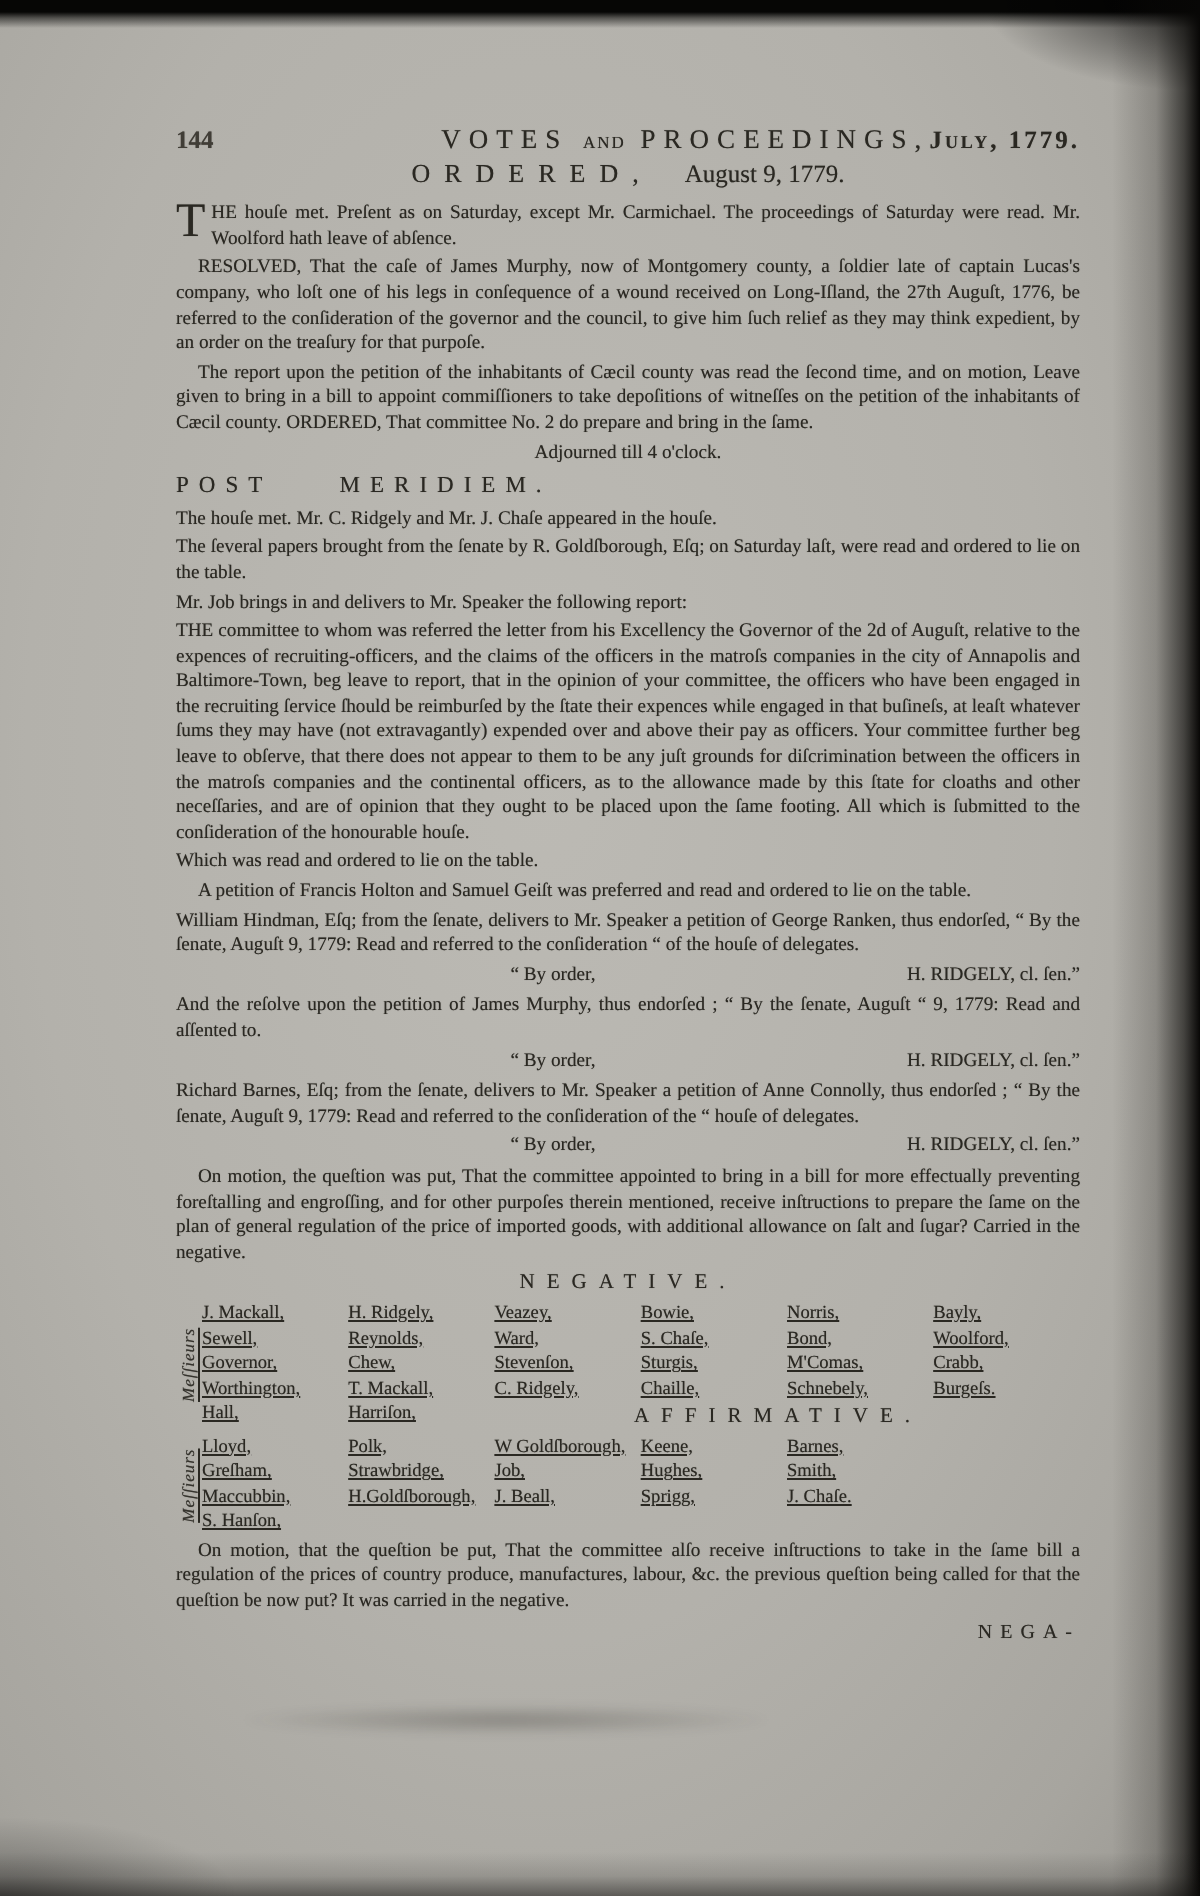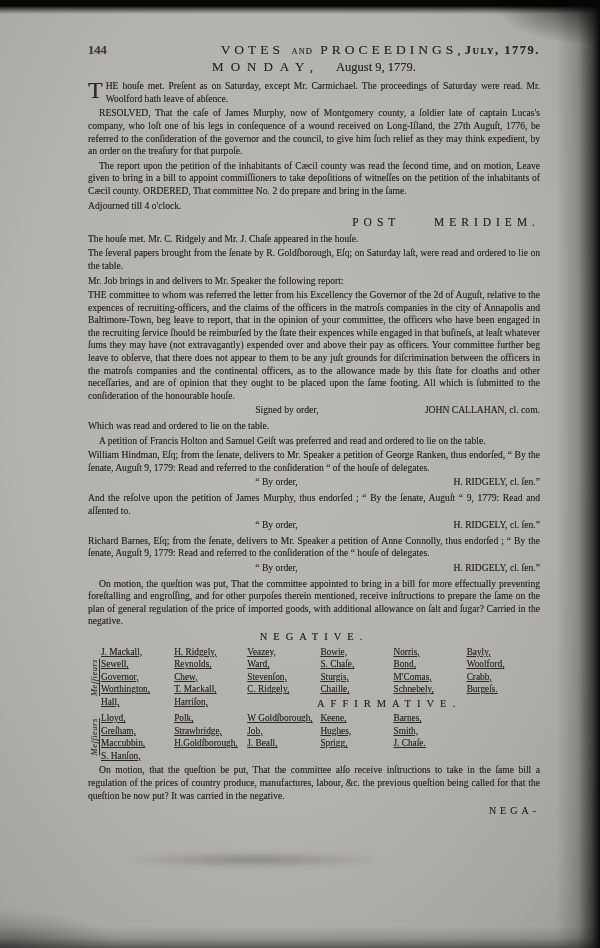--- a/index.html
+++ b/index.html
@@ -17,37 +17,37 @@
     background: linear-gradient(to right, rgba(20,18,15,0) 0%, rgba(20,18,15,.22) 50%, rgba(10,9,7,.65) 82%, #080706 100%); }
   .bottom-edge { position:absolute; left:0; right:0; bottom:0; height:22px;
     background: linear-gradient(to top, rgba(12,11,9,.5) 0%, rgba(12,11,9,.15) 45%, rgba(12,11,9,0) 100%); }
   .corner-tr { position:absolute; top:0; right:0; width:110px; height:46px;
     background: radial-gradient(ellipse at top right, rgba(0,0,0,.75), rgba(0,0,0,0) 70%); }
   .corner-bl { position:absolute; bottom:0; left:0; width:120px; height:40px;
     background: radial-gradient(ellipse at bottom left, rgba(0,0,0,.35), rgba(0,0,0,0) 70%); }
   .smudge { position:absolute; left:118px; top:852px; width:270px; height:16px;
     background: radial-gradient(ellipse, rgba(30,28,24,.26), rgba(30,28,24,0) 70%); filter:blur(2px); }
 
-  .content { position:absolute; left:88px; top:44px; width:452px; font-size:9.6px; line-height:12.6px;
+  .content { position:absolute; left:88px; top:64px; width:452px; font-size:9.6px; line-height:12.6px;
     text-shadow: 0 0 .4px rgba(42,40,34,.55); }
 
   .header-row { display:flex; align-items:baseline; margin-bottom:3px; }
   .pagenum { font-size:12.5px; font-weight:bold; color:#403d36; width:44px; }
   .jtitle { flex:1; text-align:right; font-size:13.5px; letter-spacing:4px; white-space:nowrap; }
   .jtitle .tand { font-size:8.5px; letter-spacing:1px; }
   .issue { font-size:12.5px; font-variant:small-caps; letter-spacing:1.5px;font-weight:bold; }
 
   .day-line { text-align:center; margin-bottom:6px; white-space:nowrap; }
   .day-word { font-size:13px; letter-spacing:7px; margin-right:16px; }
   .day-date { font-size:12.5px; }
 
   p.para { margin:0 0 2px; text-align:justify; }
   p.ind { text-indent:11px; }
-  .center-line { margin:2px 0 3px; }
-  .pm-line { text-align:right; letter-spacing:5px; word-spacing:26px; font-size:11.5px; margin:4px 0 4px; }
+  .center-line { text-align:center; margin:2px 0 3px; }
+  .pm-line { text-align:left; letter-spacing:5px; word-spacing:26px; font-size:11.5px; margin:4px 0 4px; }
   .dropcap { float:left; font-size:24px; line-height:19px; padding-right:3px; margin-top:1px; }
 
   .sigrow { display:flex; margin:1px 0 3px; }
   .sigrow .lbl { margin-left:37%; }
   .sigrow .nm { margin-left:auto; }
 
   .vote-heading { text-align:center; letter-spacing:6px; font-size:10.5px; margin:3px 0 2px; }
   .vote-heading.affirm { margin:-13px 0 2px 150px; width:calc(100% - 150px); }
 
   .vote-table { display:flex; margin:0 0 2px;text-decoration:underline; }
@@ -67,45 +67,41 @@
 
     <div class="content">
 
       <div class="header-row">
         <span class="pagenum">144</span>
         <span class="jtitle"><span>VOTES</span> <span class="tand">AND</span> <span>PROCEEDINGS,</span></span>
         <span class="issue">July, 1779.</span>
       </div>
 
       <div class="day-line">
-        <span class="day-word">MONDAY,</span><span class="day-date">August 9, 1779.</span>
+        <span class="day-word">ORDERED,</span><span class="day-date">August 9, 1779.</span>
       </div>
 
       <p class="para"><span class="dropcap">T</span><span>HE houſe met. Preſent as on Saturday, except Mr. Carmichael. The proceedings of Saturday were read. Mr. Woolford hath leave of abſence.</span></p>
 
       <p class="para ind">RESOLVED, That the caſe of James Murphy, now of Montgomery county, a ſoldier late of captain Lucas's company, who loſt one of his legs in conſequence of a wound received on Long-Iſland, the 27th Auguſt, 1776, be referred to the conſideration of the governor and the council, to give him ſuch relief as they may think expedient, by an order on the treaſury for that purpoſe.</p>
 
       <p class="para ind">The report upon the petition of the inhabitants of Cæcil county was read the ſecond time, and on motion, Leave given to bring in a bill to appoint commiſſioners to take depoſitions of witneſſes on the petition of the inhabitants of Cæcil county. ORDERED, That committee No. 2 do prepare and bring in the ſame.</p>
 
       <div class="center-line">Adjourned till 4 o'clock.</div>
 
       <div class="pm-line">POST MERIDIEM.</div>
 
       <p class="para">The houſe met.  Mr. C. Ridgely and Mr. J. Chaſe appeared in the houſe.</p>
 
       <p class="para">The ſeveral papers brought from the ſenate by R. Goldſborough, Eſq; on Saturday laſt, were read and ordered to lie on the table.</p>
 
       <p class="para">Mr. Job brings in and delivers to Mr. Speaker the following report:</p>
 
       <p class="para">THE committee to whom was referred the letter from his Excellency the Governor of the 2d of Auguſt, relative to the expences of recruiting-officers, and the claims of the officers in the matroſs companies in the city of Annapolis and Baltimore-Town, beg leave to report, that in the opinion of your committee, the officers who have been engaged in the recruiting ſervice ſhould be reimburſed by the ſtate their expences while engaged in that buſineſs, at leaſt whatever ſums they may have (not extravagantly) expended over and above their pay as officers.  Your committee further beg leave to obſerve, that there does not appear to them to be any juſt grounds for diſcrimination between the officers in the matroſs companies and the continental officers, as to the allowance made by this ſtate for cloaths and other neceſſaries, and are of opinion that they ought to be placed upon the ſame footing.  All which is ſubmitted to the conſideration of the honourable houſe.</p>
 
-      <div class="sigrow">
-        <span class="lbl">Signed by order,</span>
-        <span class="nm">JOHN CALLAHAN, cl. com.</span>
-      </div>
 
       <p class="para">Which was read and ordered to lie on the table.</p>
 
       <p class="para ind">A petition of Francis Holton and Samuel Geiſt was preferred and read and ordered to lie on the table.</p>
 
       <p class="para">William Hindman, Eſq; from the ſenate, delivers to Mr. Speaker a petition of George Ranken, thus endorſed, “ By the ſenate, Auguſt 9, 1779: Read and referred to the conſideration “ of the houſe of delegates.</p>
 
       <div class="sigrow">
         <span class="lbl">“ By order,</span>
         <span class="nm">H. RIDGELY, cl. ſen.”</span>

